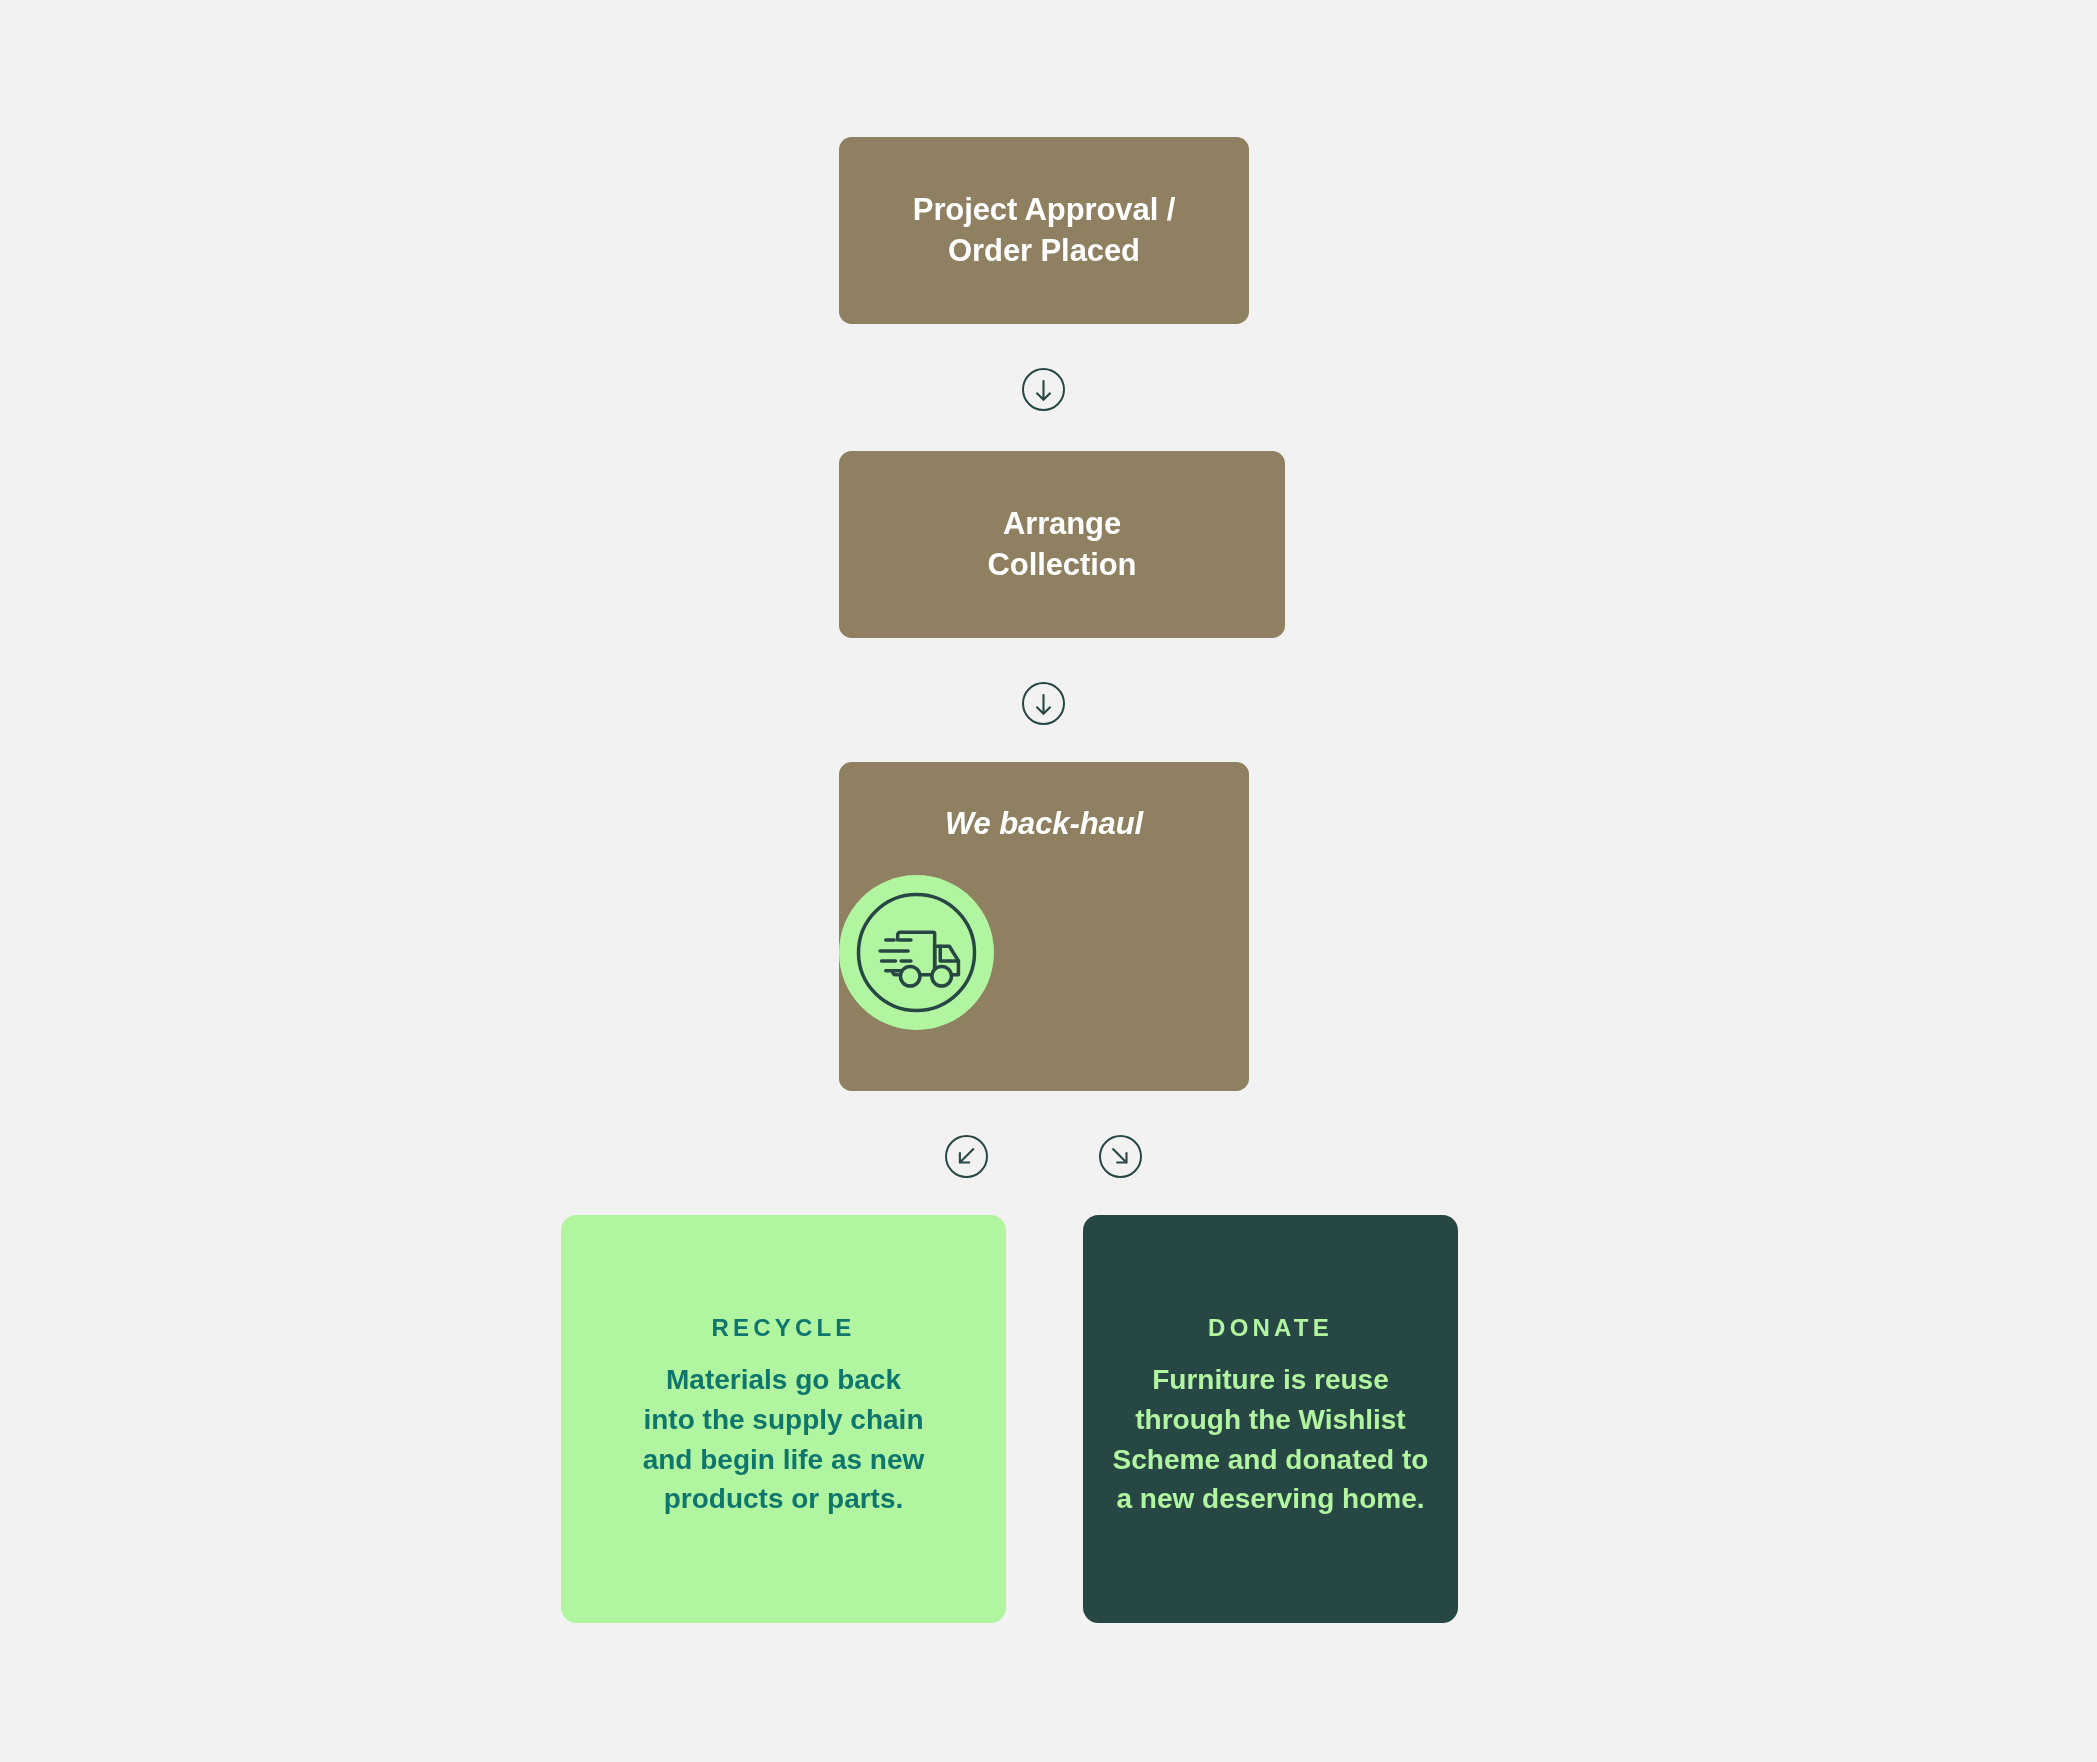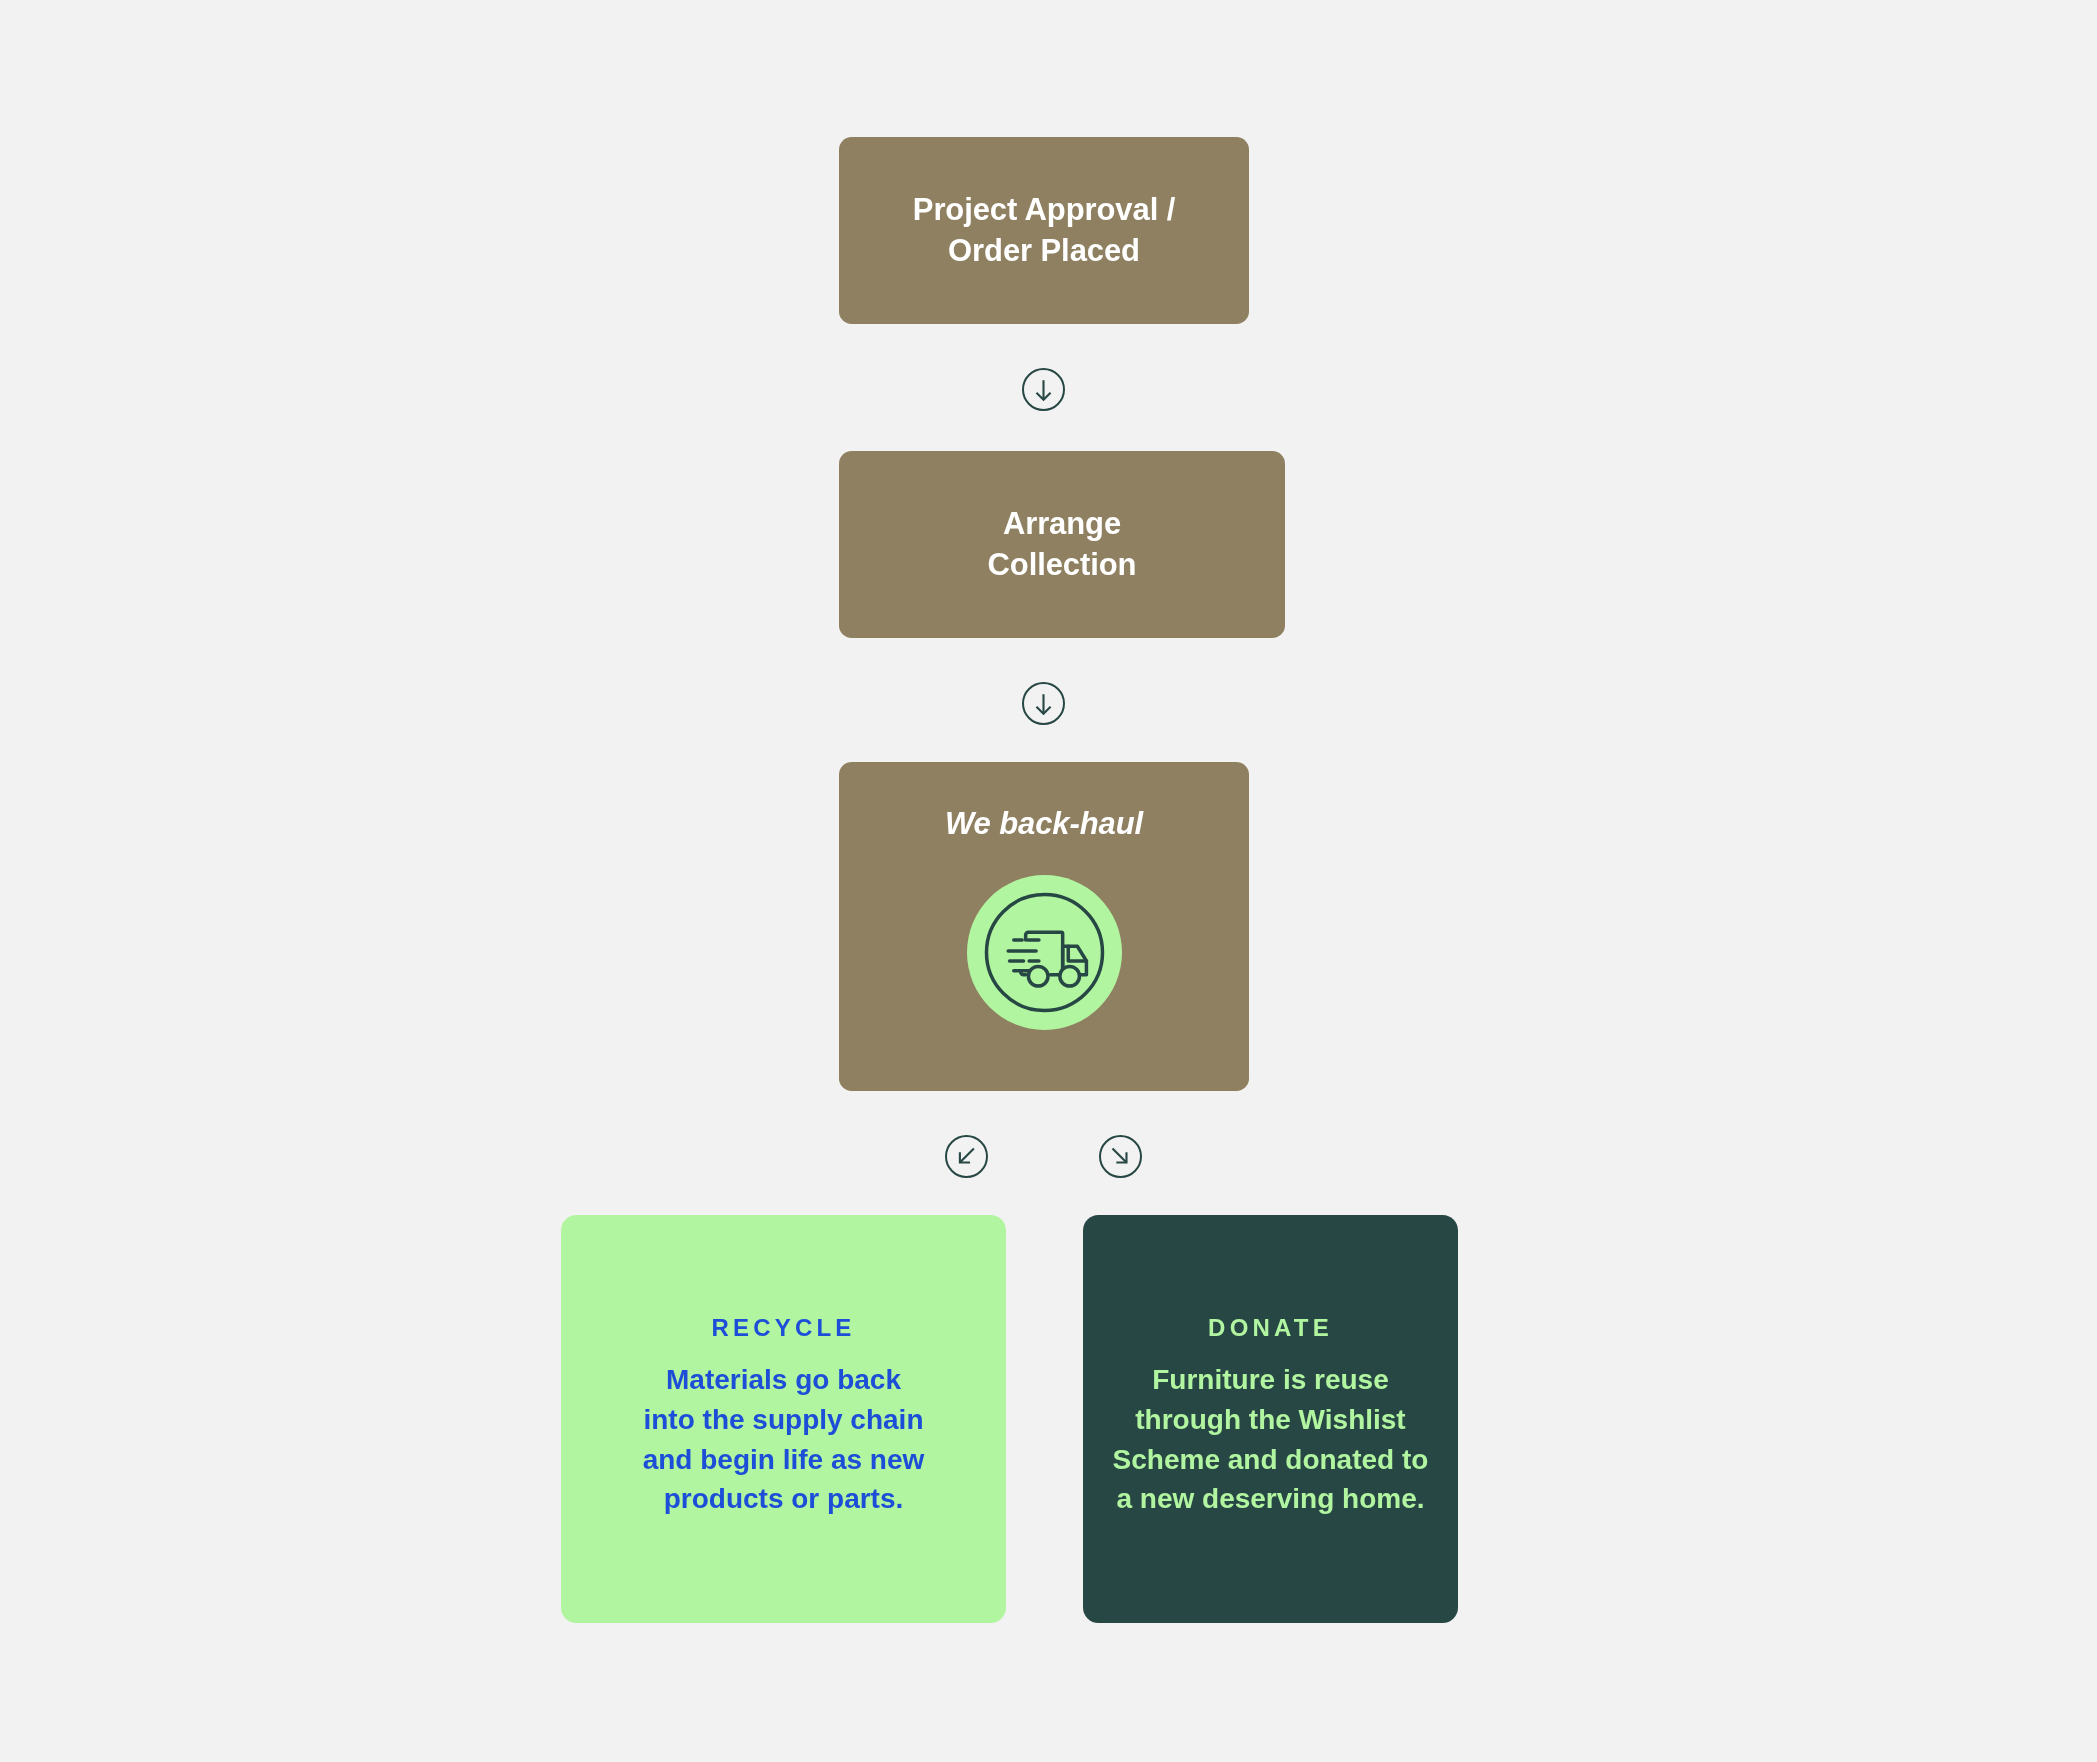--- a/index.html
+++ b/index.html
@@ -23,21 +23,20 @@
     height: 1763px;
   }
 
   
   .step-box {
     position: absolute;
     background: #8e8060;
     border-radius: 12.6px;
     display: flex;
     flex-direction: column;
-    align-items: center;
     justify-content: center;
     box-sizing: border-box;
   }
   .step-label {
     color: #ffffff;
     font-size: 31px;
     font-weight: 700;
     line-height: 1.3;
     text-align: center;
     letter-spacing: -0.1px;
@@ -109,21 +108,21 @@
     text-align: center;
     margin-top: 18px;
     white-space: pre-line;
   }
 
   #card-recycle {
     left: 561px; top: 1215px; width: 445px; height: 408px;
     background: #b2f5a0;
   }
   #card-recycle .outcome-title,
-  #card-recycle .outcome-body { color: #1d4ed8; }
+  #card-recycle .outcome-body { color: #0f766e; }
 
   #card-donate {
     left: 1083px; top: 1215px; width: 375px; height: 408px;
     background: #274744;
   }
   #card-donate .outcome-title,
   #card-donate .outcome-body { color: #b2f5a0; }
 </style>
 </head>
 <body>

